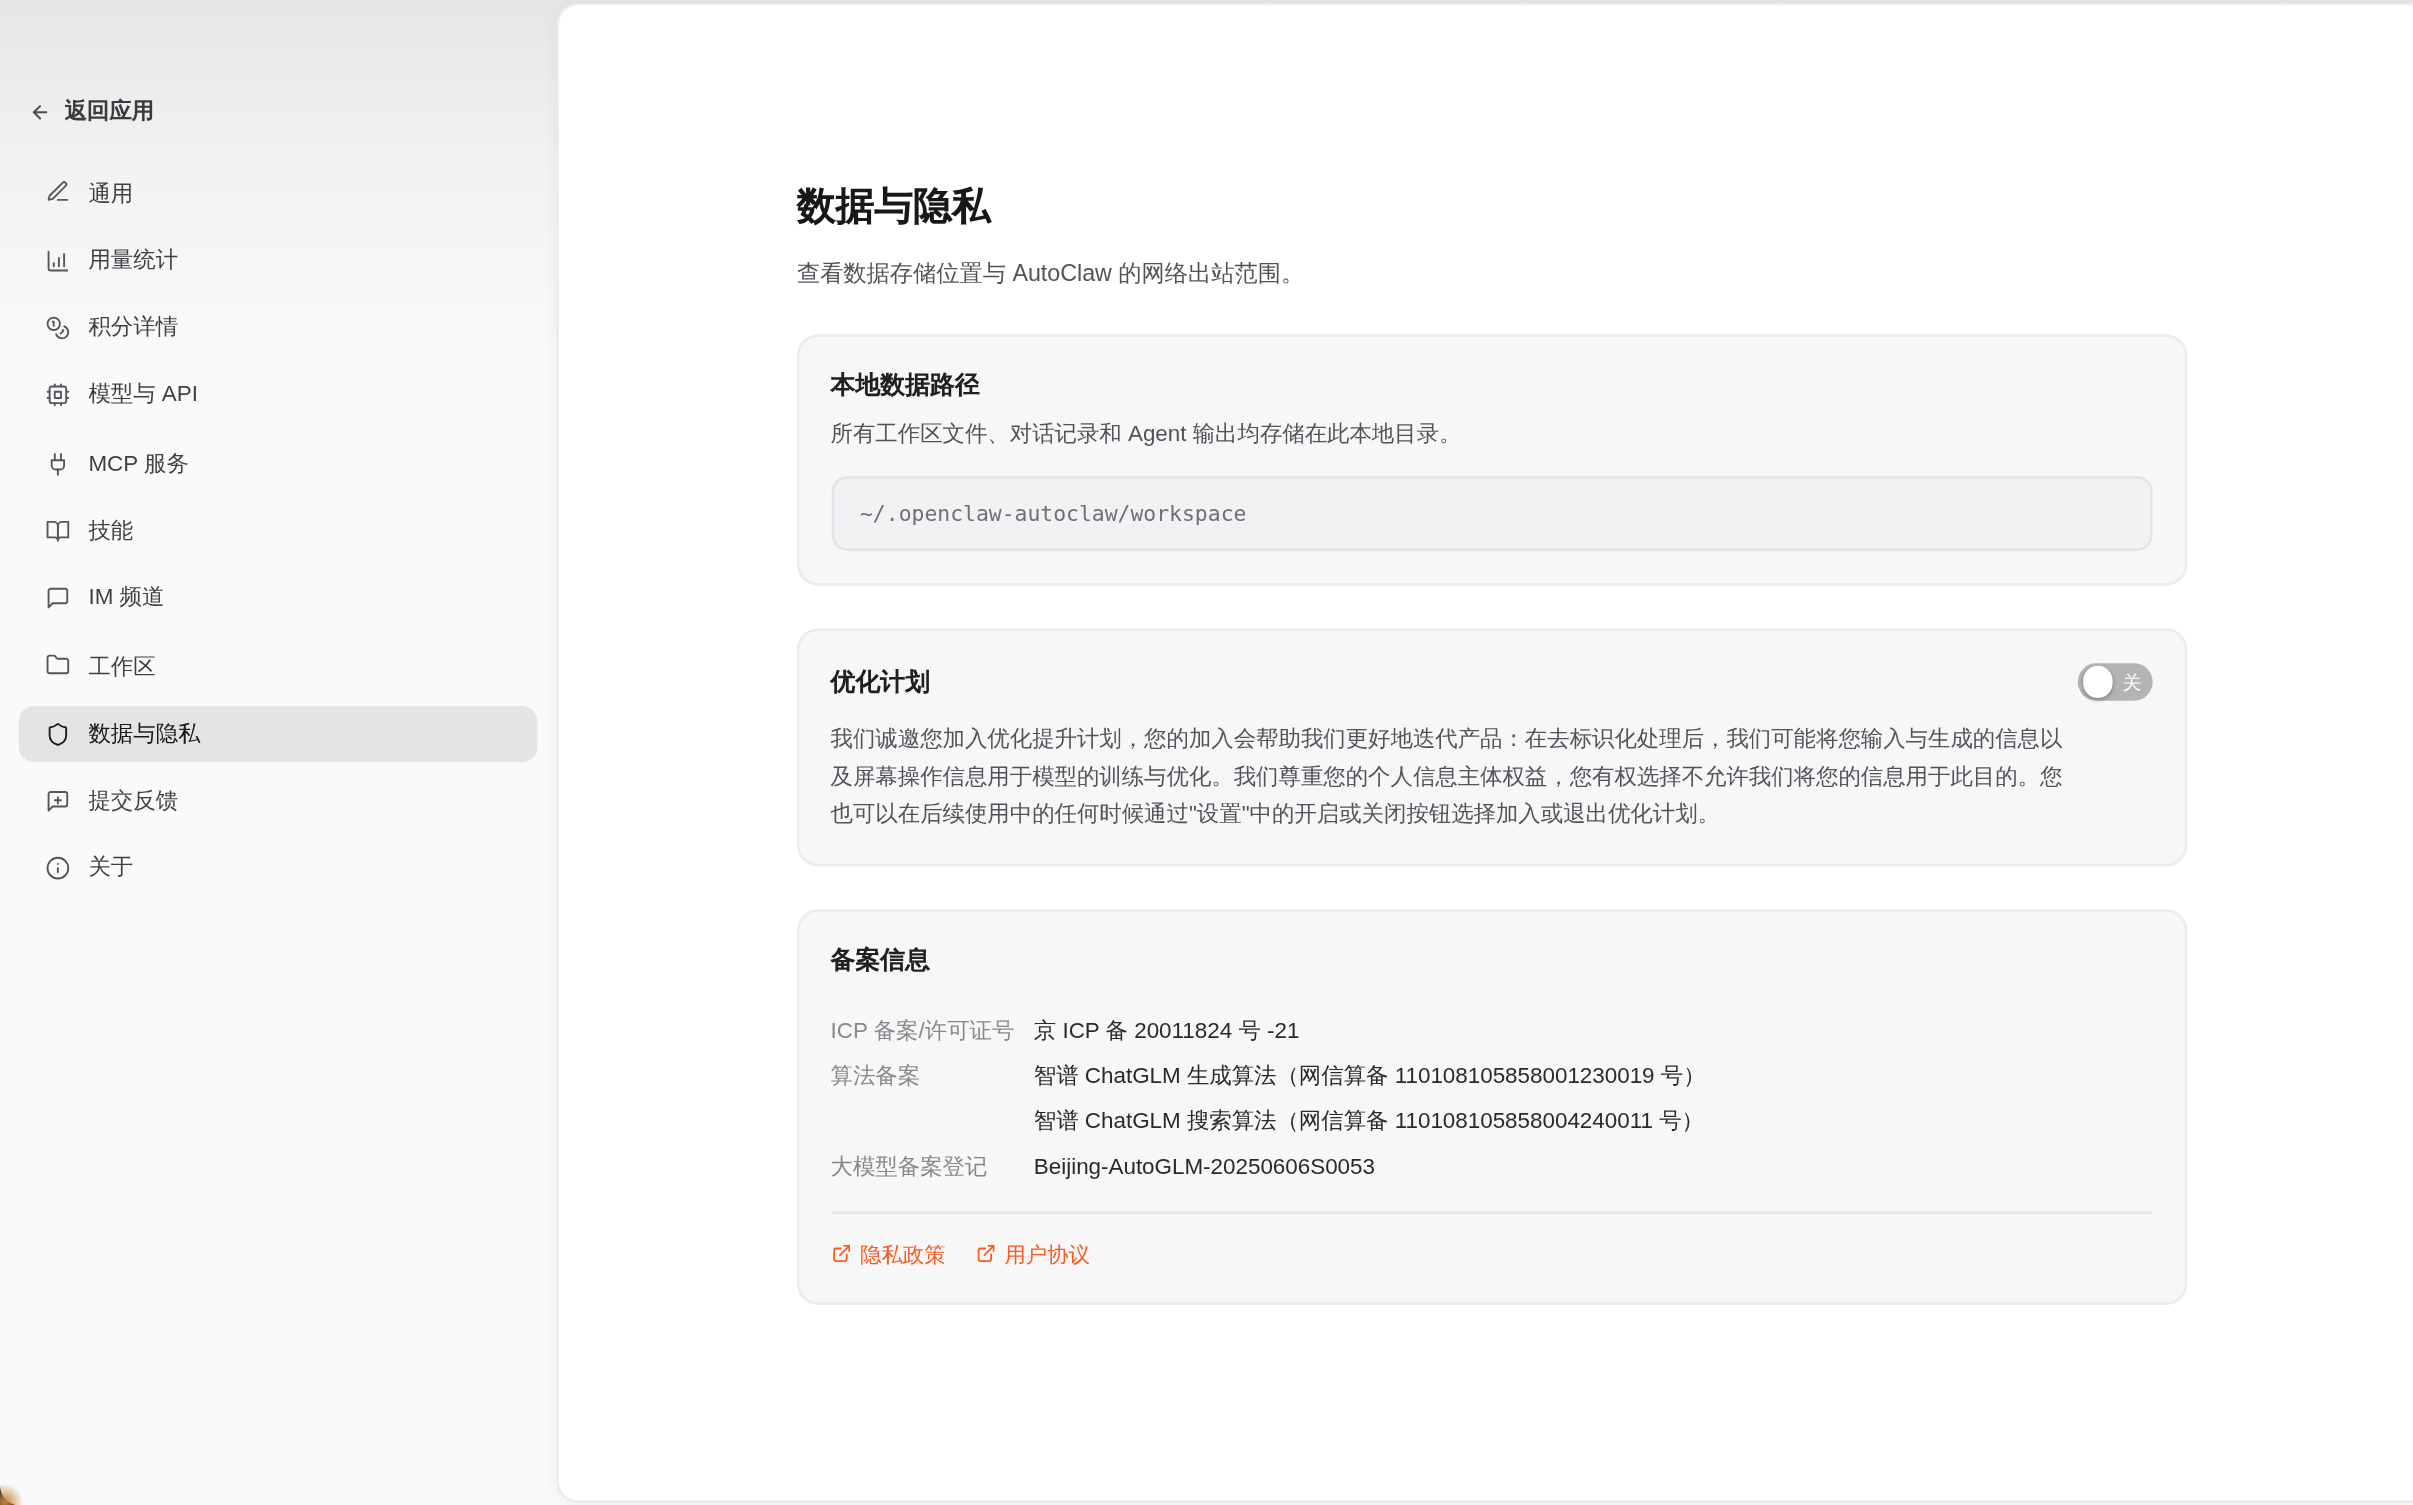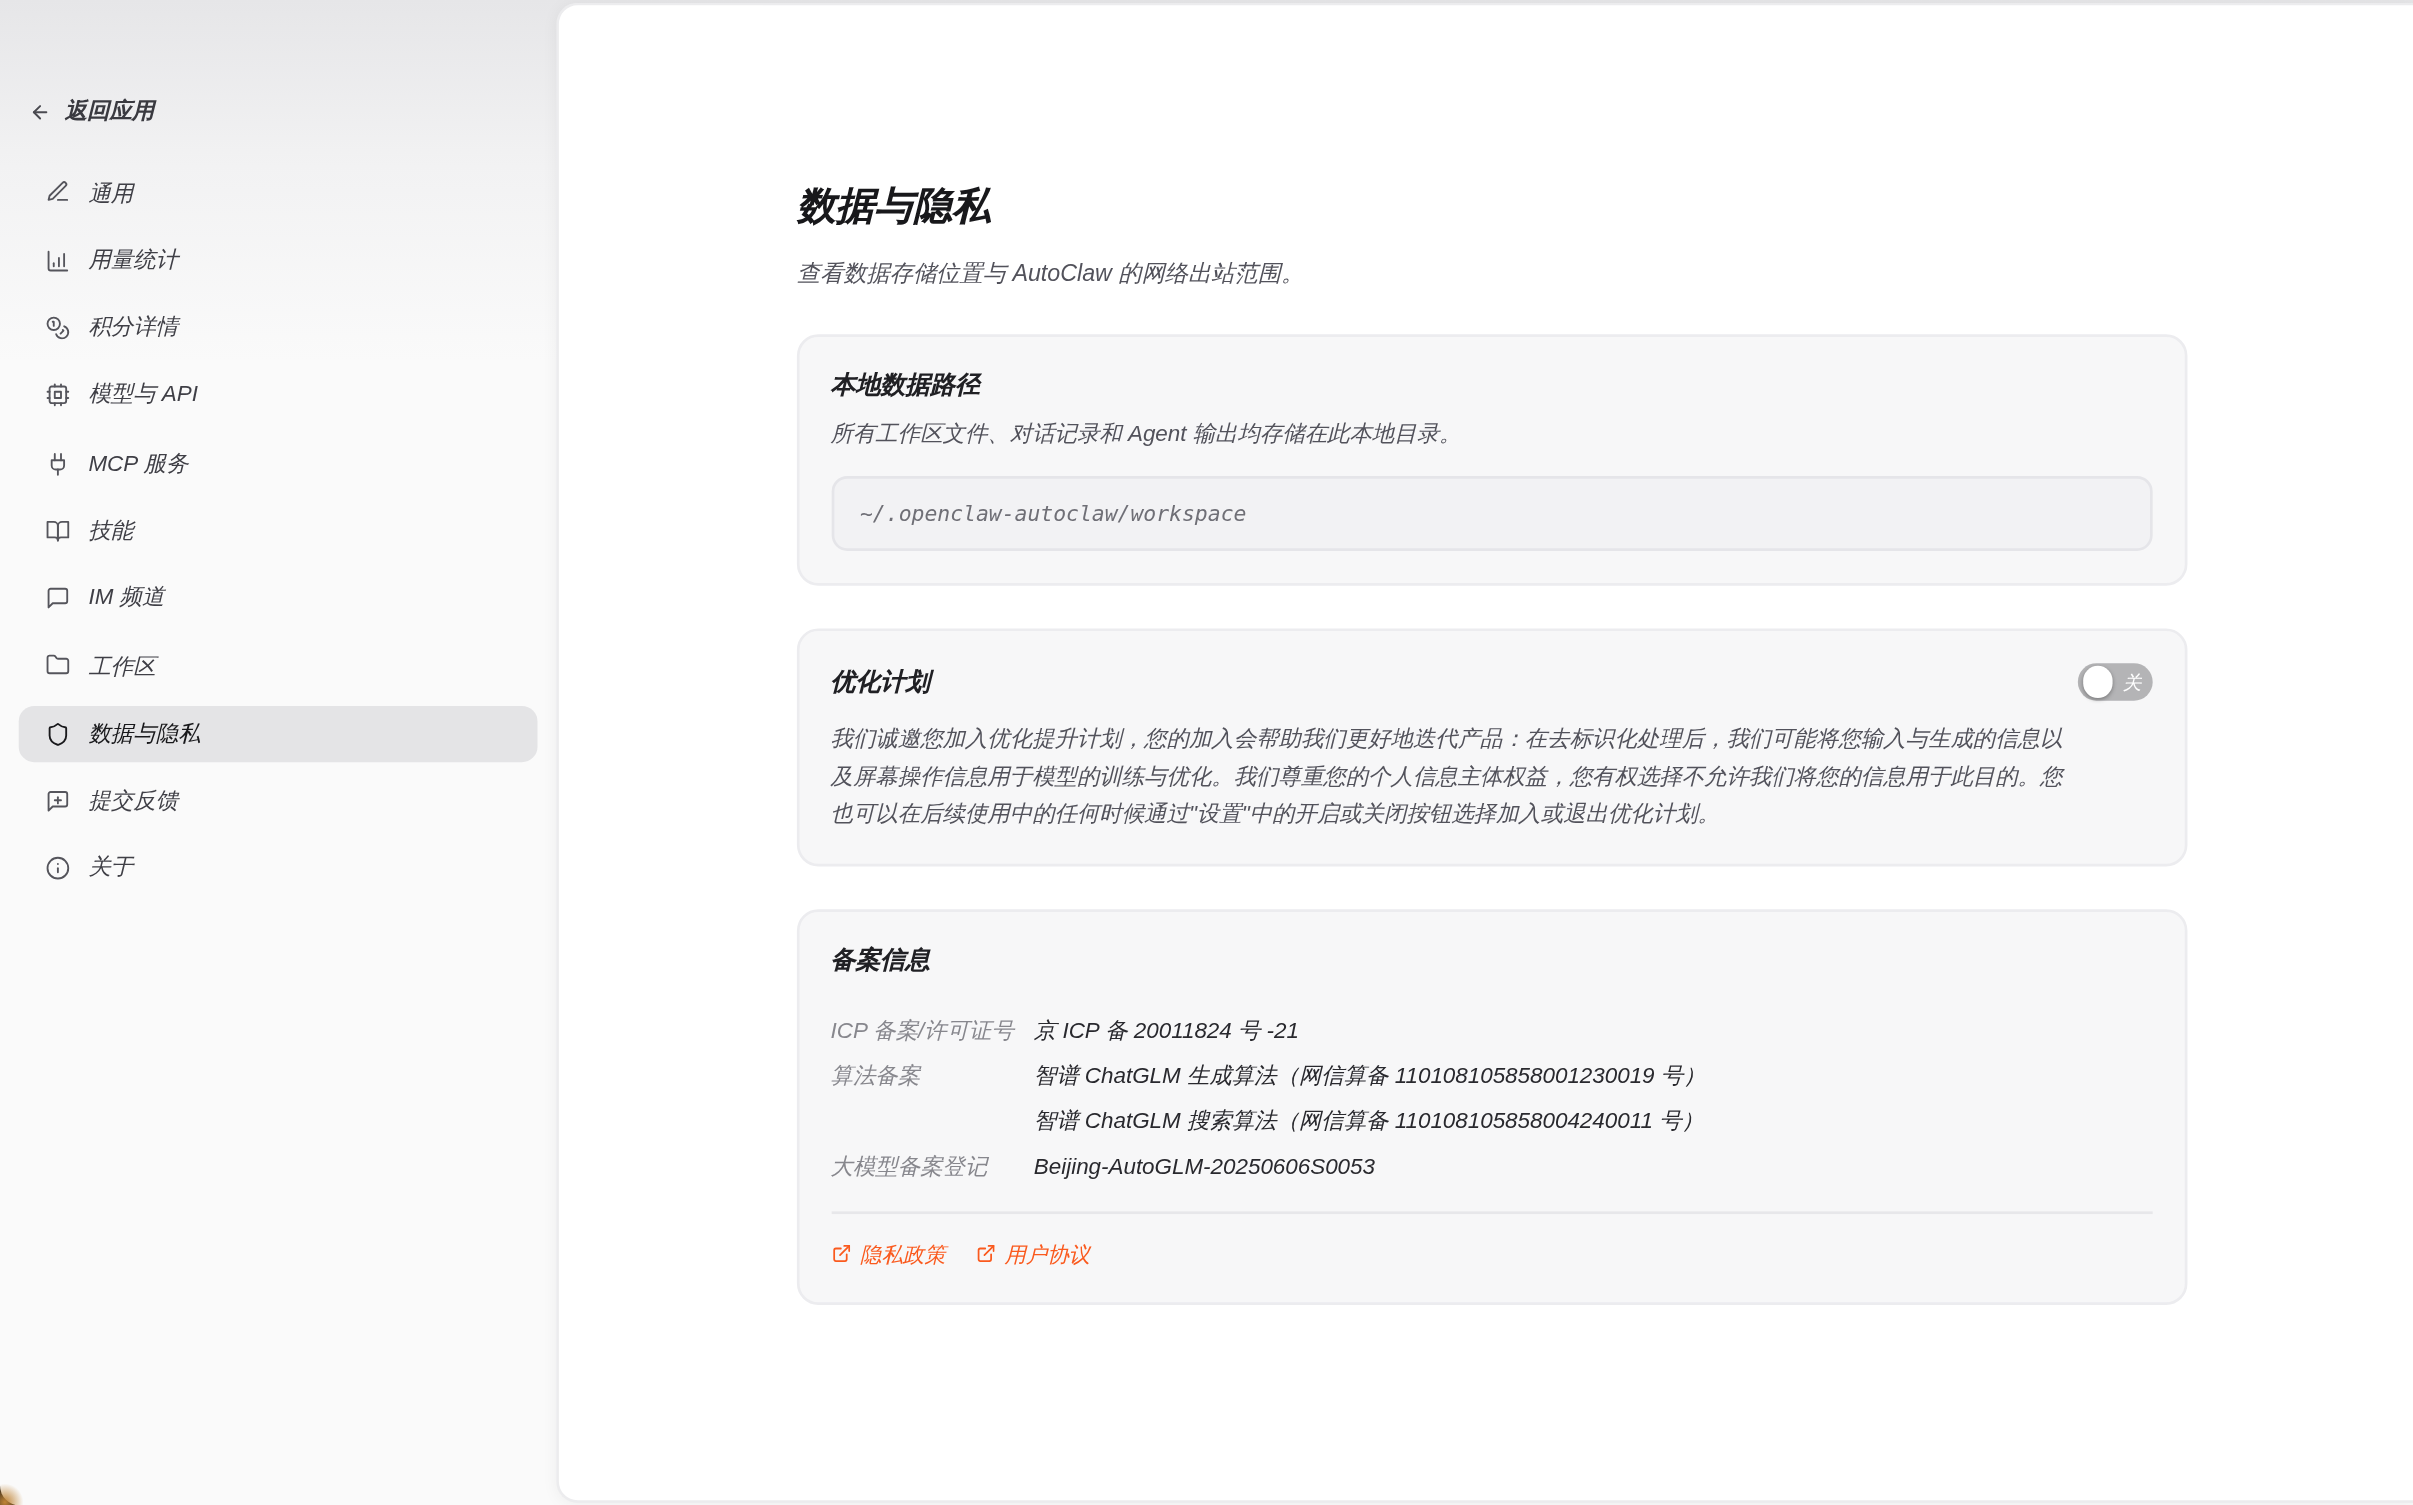--- a/index.html
+++ b/index.html
@@ -1,19 +1,19 @@
 <!DOCTYPE html>
 <html style="font-size:9.3px"><head>
 <meta charset="utf-8">
 <style>
   * { margin:0; padding:0; box-sizing:border-box; }
   html,body { width:2413px; height:1505px; overflow:hidden; }
   body { font-family:"Liberation Sans","DejaVu Sans",sans-serif; background:#151517; }
 
-  .viewport { position:relative; width:2413px; height:1505px; background:#151517;font-style:italic; }
+  .viewport { position:relative; width:2413px; height:1505px; background:#151517; }
   .viewport::after { content:""; position:absolute; left:0; bottom:0; width:27px; height:23px;
     background:radial-gradient(circle at 18% 88%, #c08436 0%, rgba(21,21,23,0) 62%); }
 
   .app { position:absolute; left:0; top:0; width:903px; height:563px;
     transform:scale(2.67416); transform-origin:0 0;
     background:linear-gradient(180deg,#e6e6e8 0%,#f2f2f3 11%,#fafafa 24%,#fafafa 100%);
     border-bottom-left-radius:7.5px; overflow:hidden; }
 
   
   .sidebar { position:absolute; left:0; top:0; bottom:0; width:208px; }

